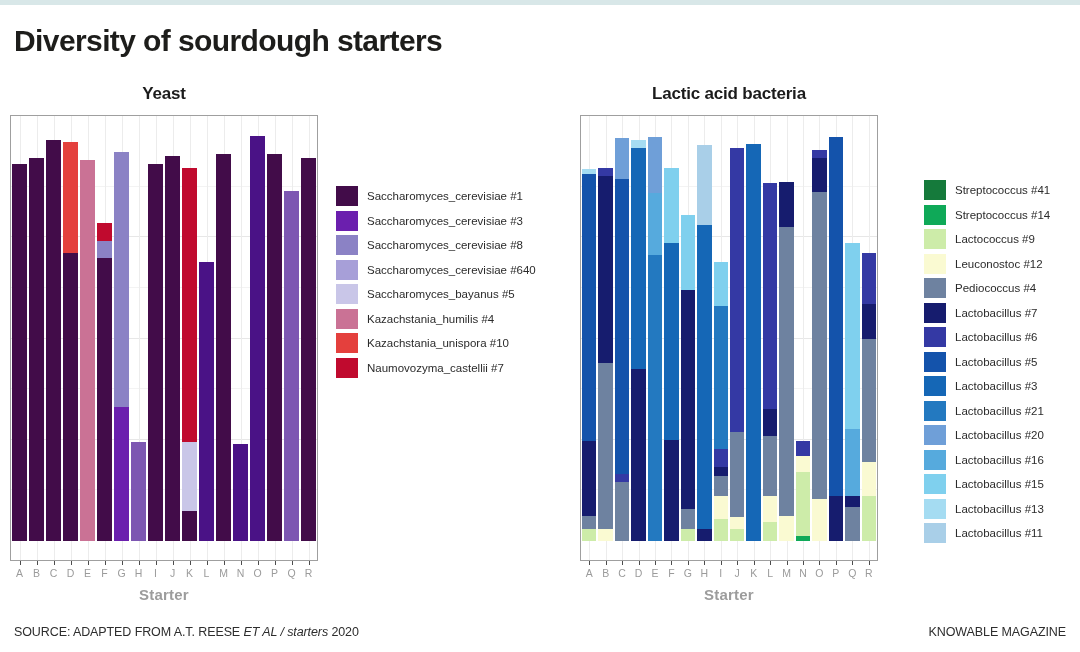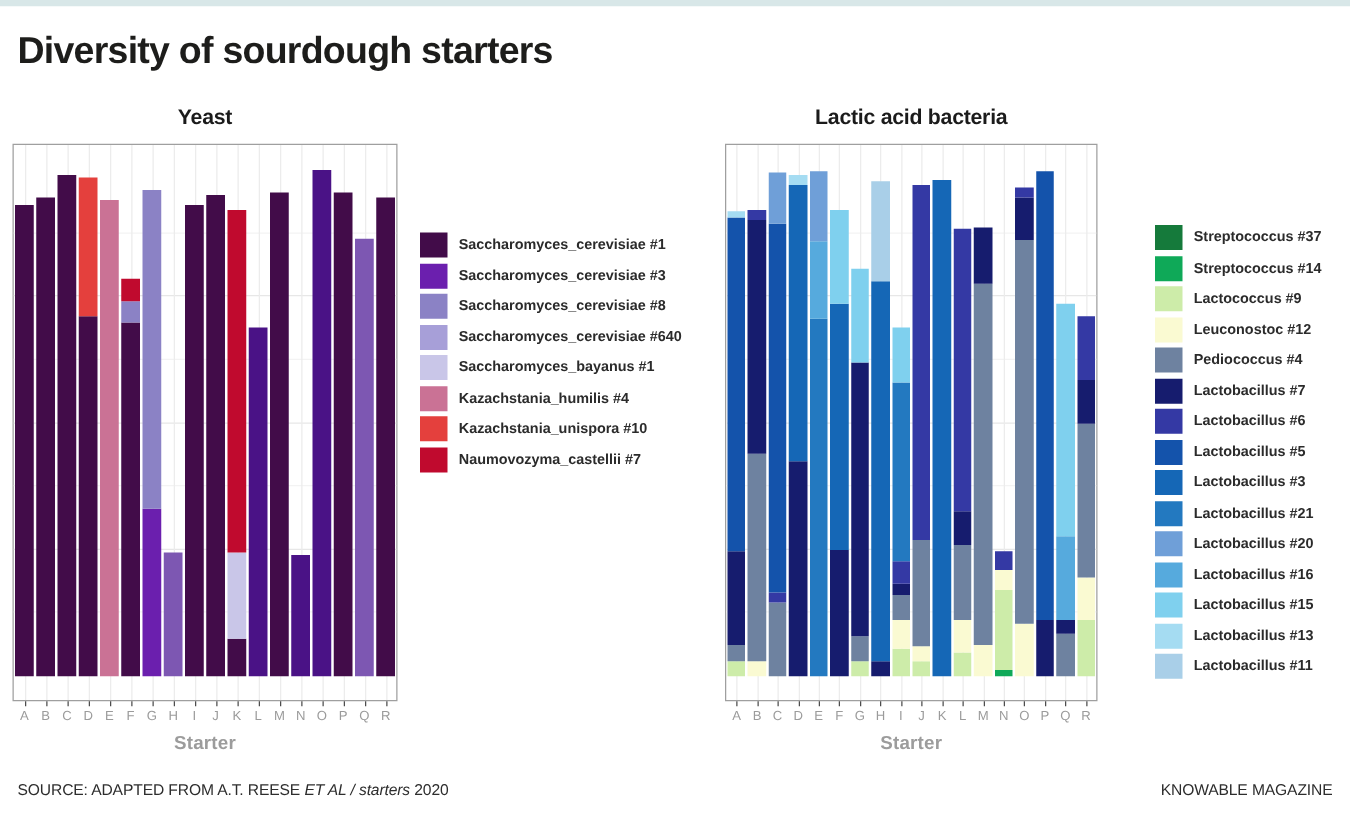--- a/index.html
+++ b/index.html
@@ -13,21 +13,21 @@
   .gridline-h{position:absolute;left:0;height:1px;}
   .bar-slot{position:absolute;bottom:19px;}
   .bar-seg{position:absolute;left:0;width:100%;}
   .axis-row{position:absolute;}
   .tick{position:absolute;top:0;width:1px;height:4px;background:#4d4d4d;}
   .tick-label{position:absolute;top:6px;font-size:10.5px;color:#9b9b9b;text-align:center;}
   .x-label{position:absolute;font-size:15px;font-weight:700;color:#9c9c9c;text-align:center;letter-spacing:0.2px;}
   .legend{position:absolute;}
   .legend-item{display:flex;align-items:center;margin-bottom:4.5px;}
   .legend-swatch{width:22px;height:20px;flex:0 0 22px;}
-  .legend-label{margin-left:9px;font-size:11.5px;color:#2b2b2b;white-space:nowrap;font-weight:bold;}
+  .legend-label{margin-left:9px;font-size:11.5px;color:#2b2b2b;white-space:nowrap;}
   .source-line{position:absolute;top:625px;font-size:12.5px;color:#2d2d2d;letter-spacing:-0.1px;}
   .source-left{left:14px;}
   .source-right{right:14px;text-align:right;}
 </style>
 </head>
 <body>
 
 <div id="stage">
   <div class="topbar" style="background: rgb(216, 231, 232);"></div>
   <div class="main-title">Diversity of sourdough starters</div>
@@ -346,39 +346,39 @@
       <div class="legend-item">
         <div class="legend-swatch" style="background: rgb(139, 130, 197);"></div>
         <div class="legend-label">Saccharomyces_cerevisiae #8</div>
       </div>
       <div class="legend-item">
         <div class="legend-swatch" style="background: rgb(167, 159, 216);"></div>
         <div class="legend-label">Saccharomyces_cerevisiae #640</div>
       </div>
       <div class="legend-item">
         <div class="legend-swatch" style="background: rgb(201, 198, 232);"></div>
-        <div class="legend-label">Saccharomyces_bayanus #1</div>
+        <div class="legend-label">Saccharomyces_bayanus #5</div>
       </div>
       <div class="legend-item">
         <div class="legend-swatch" style="background: rgb(202, 114, 149);"></div>
         <div class="legend-label">Kazachstania_humilis #4</div>
       </div>
       <div class="legend-item">
         <div class="legend-swatch" style="background: rgb(228, 64, 61);"></div>
         <div class="legend-label">Kazachstania_unispora #10</div>
       </div>
       <div class="legend-item">
         <div class="legend-swatch" style="background: rgb(192, 10, 46);"></div>
         <div class="legend-label">Naumovozyma_castellii #7</div>
       </div>
     </div>
   <div class="legend" id="legend-1" style="left: 924px; top: 180px;">
       <div class="legend-item">
         <div class="legend-swatch" style="background: rgb(21, 122, 59);"></div>
-        <div class="legend-label">Streptococcus #37</div>
+        <div class="legend-label">Streptococcus #41</div>
       </div>
       <div class="legend-item">
         <div class="legend-swatch" style="background: rgb(15, 169, 88);"></div>
         <div class="legend-label">Streptococcus #14</div>
       </div>
       <div class="legend-item">
         <div class="legend-swatch" style="background: rgb(205, 236, 169);"></div>
         <div class="legend-label">Lactococcus #9</div>
       </div>
       <div class="legend-item">

